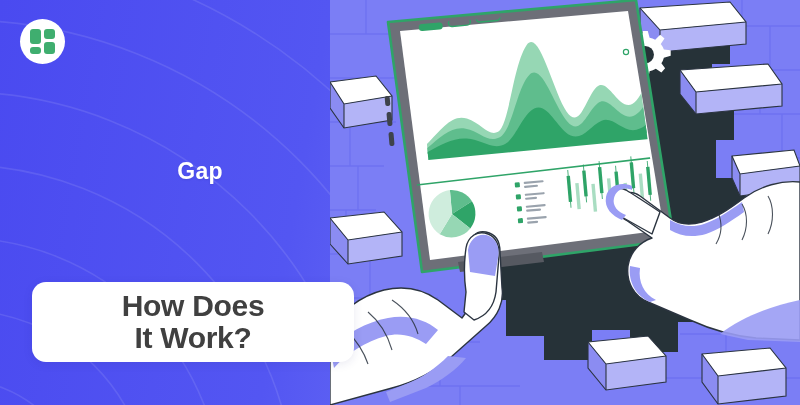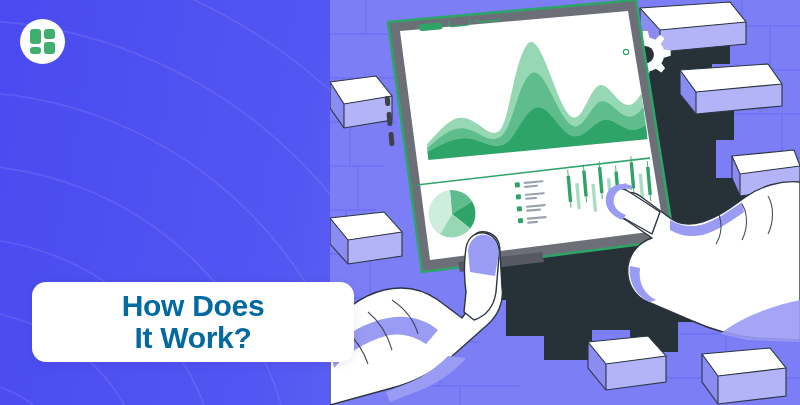--- a/index.html
+++ b/index.html
@@ -33,21 +33,21 @@
     text-shadow:0 1px 2px rgba(40,40,140,.18);
   }
 
   .headline-card{
     position:absolute;left:32px;top:282px;width:322px;height:80px;
     background:#ffffff;border-radius:14px;
     display:flex;align-items:center;justify-content:center;
     box-shadow:0 2px 10px rgba(35,35,120,.10);
   }
   .headline{
-    color:#0369a1;font-size:30px;font-weight:bold;line-height:1.08;
+    color:#404040;font-size:30px;font-weight:bold;line-height:1.08;
     text-align:center;letter-spacing:-.3px;
     white-space:pre-line;
   }
 </style>
 </head>
 <body>
 
 <div id="stage">
 
   <div class="bg-base"></div>
@@ -334,19 +334,20 @@
 
   <div class="logo">
     <svg width="27" height="27" viewBox="0 0 27 27">
       <rect x="1" y="1" width="11" height="15" rx="3" fill="#3fae6f"></rect>
       <rect x="15" y="1" width="11" height="10" rx="3" fill="#3fae6f"></rect>
       <rect x="1" y="19" width="11" height="7" rx="3" fill="#3fae6f"></rect>
       <rect x="15" y="14" width="11" height="12" rx="3" fill="#3fae6f"></rect>
     </svg>
   </div>
 
+  <div class="eyebrow">Gap</div>
 
   <div class="headline-card">
     <div class="headline">How Does
 It Work?</div>
   </div>
 
 </div>
 
 </body></html>

